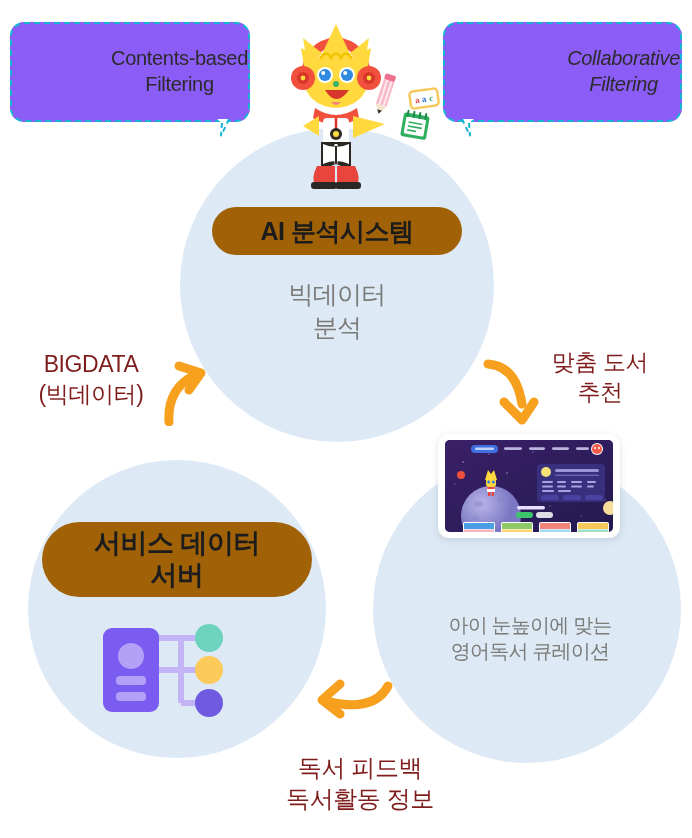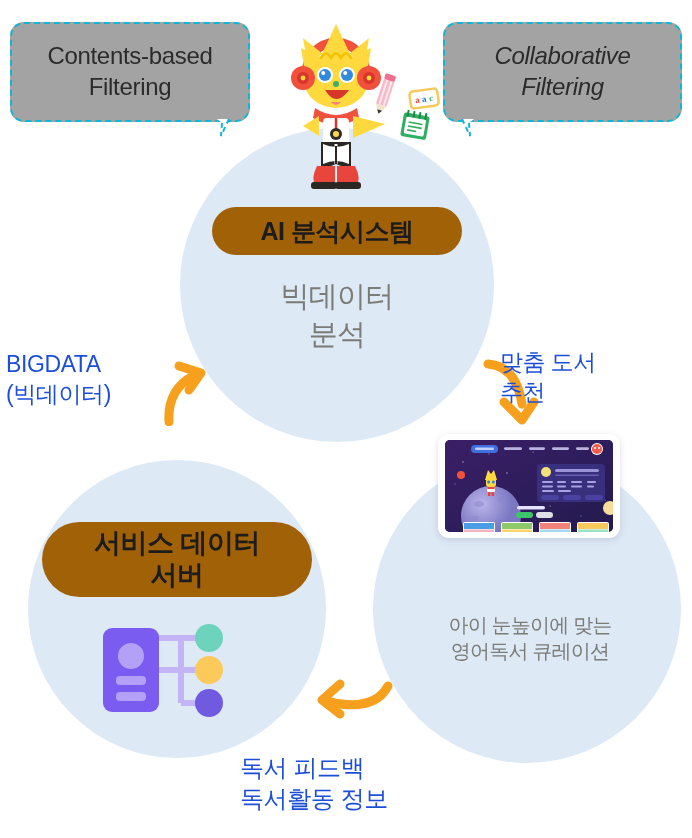--- a/index.html
+++ b/index.html
@@ -28,45 +28,45 @@
     text-align:center;color:#1c1c1c;font-weight:bold;
     line-height:1.15;
   }
   #pill-ai{left:212px;top:207px;width:250px;height:48px;font-size:25px;letter-spacing:-0.5px;}
   #pill-server{left:42px;top:522px;width:270px;height:75px;font-size:27px;letter-spacing:-0.5px;}
   #pill-reading{left:399px;top:552px;width:262px;height:48px;font-size:27px;letter-spacing:-0.5px;}
 
   
   .subcap{
     position:absolute;text-align:center;color:#7b7b78;
-    line-height:1.3;font-size:29px;letter-spacing:-0.8px;white-space:pre-line;
+    line-height:1.3;font-size:25px;letter-spacing:-0.8px;white-space:pre-line;
   }
   #cap-ai{left:214px;top:278px;width:246px;}
   #cap-reading{left:391px;top:612px;width:278px;font-size:20px;}
 
   
   .bubble{
     position:absolute;border:2px dashed #12b5d4;border-radius:14px;
-    background:#a3a3a3;display:flex;align-items:center;justify-content:center;
-    text-align:center;color:#2b2b2b;font-size:24px;line-height:1.28;
+    background:#8b5cf6;display:flex;align-items:center;justify-content:flex-end;
+    text-align:center;color:#2b2b2b;font-size:20px;line-height:1.28;
     letter-spacing:-0.3px;white-space:pre-line;box-sizing:border-box;
   }
   #bubble-left{left:10px;top:22px;width:240px;height:100px;}
   #bubble-right{left:443px;top:22px;width:239px;height:100px;font-style:italic;}
   .bubble-tail{position:absolute;width:26px;height:22px;}
   #tail-left{left:215px;top:118px;}
   #tail-right{left:450px;top:118px;}
 
   
   .arrow-label{
-    position:absolute;text-align:left;color:#1d4ed8;
+    position:absolute;text-align:center;color:#7f1d1d;
     font-size:23px;line-height:1.3;letter-spacing:-0.4px;white-space:pre-line;
   }
   #label-bigdata{left:6px;top:350px;width:170px;}
-  #label-recommend{left:500px;top:348px;width:160px;font-family:Liberation Serif, serif;}
+  #label-recommend{left:520px;top:348px;width:160px;}
   #label-feedback{left:240px;top:752px;width:240px;font-size:24px;}
 
   
   .arrow{position:absolute;}
   #arrow-up{left:163px;top:356px;}
   #arrow-down{left:482px;top:358px;}
   #arrow-left{left:300px;top:678px;}
 
   
   #mascot{position:absolute;left:281px;top:18px;width:110px;height:175px;}

